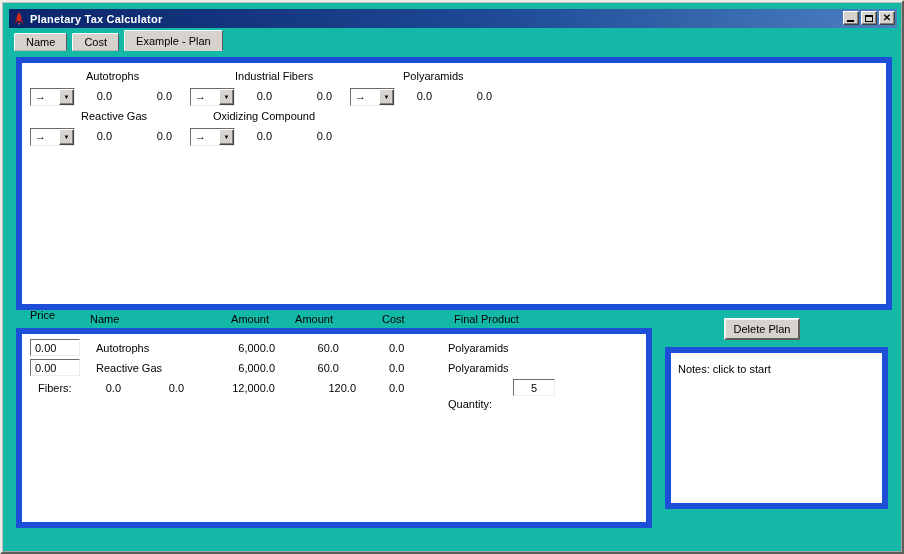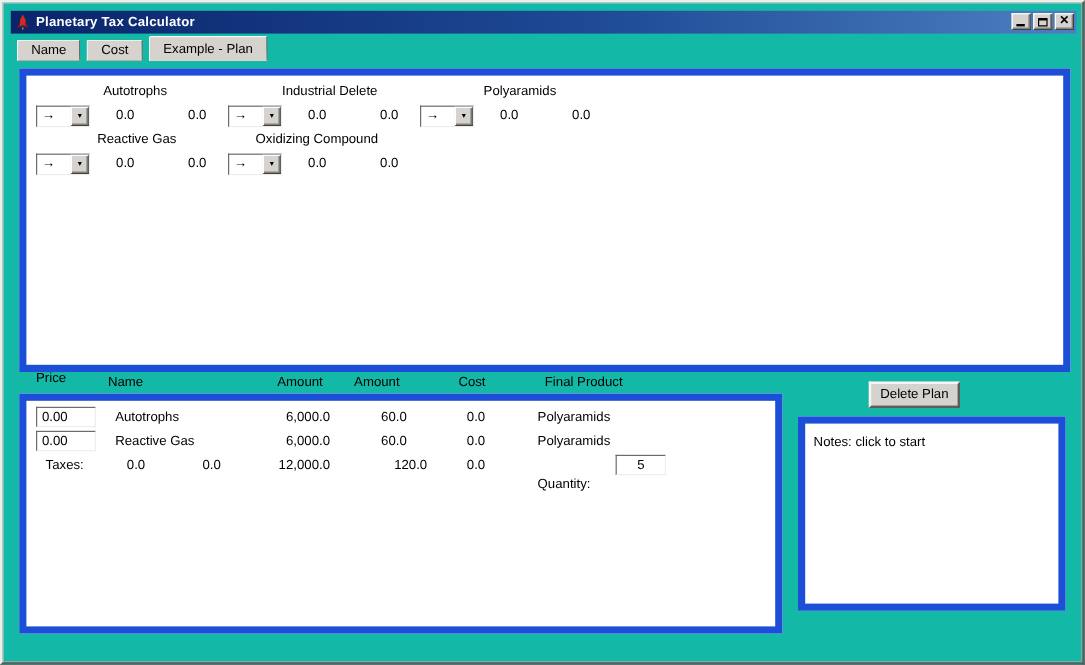--- a/index.html
+++ b/index.html
@@ -100,21 +100,21 @@
 
   <div class="tab-strip">
     <span class="tab">Name</span>
     <span class="tab">Cost</span>
     <span class="tab active">Example - Plan</span>
   </div>
 
   <div class="sunken-panel upper-panel">
 
     <span class="abs" style="left:64px;top:7px">Autotrophs</span>
-    <span class="abs" style="left:213px;top:7px">Industrial Delete</span>
+    <span class="abs" style="left:213px;top:7px">Industrial Fibers</span>
     <span class="abs" style="left:381px;top:7px">Polyaramids</span>
 
     <div class="combo" style="left:8px;top:25px">
       <span class="combo-val">→</span>
       <span class="combo-btn">
           <span class="combo-arrow">▼</span>
         </span>
     </div>
     <span class="abs num-right" style="left:50px;top:27px;width:40px">0.0</span>
     <span class="abs num-right" style="left:110px;top:27px;width:40px">0.0</span>
@@ -175,21 +175,21 @@
     <span class="abs" style="left:367px;top:8px">0.0</span>
     <span class="abs" style="left:426px;top:8px">Polyaramids</span>
 
     <input class="tb-input" style="left: 8px; top: 25px; width: 50px;" value="0.00">
     <span class="abs" style="left:74px;top:28px">Reactive Gas</span>
     <span class="abs num-right" style="left:193px;top:28px;width:60px">6,000.0</span>
     <span class="abs num-right" style="left:257px;top:28px;width:60px">60.0</span>
     <span class="abs" style="left:367px;top:28px">0.0</span>
     <span class="abs" style="left:426px;top:28px">Polyaramids</span>
 
-    <span class="abs" style="left:16px;top:48px">Taxes:</span>
+    <span class="abs" style="left:16px;top:48px">Fibers:</span>
     <span class="abs num-right" style="left:59px;top:48px;width:40px">0.0</span>
     <span class="abs num-right" style="left:122px;top:48px;width:40px">0.0</span>
     <span class="abs num-right" style="left:193px;top:48px;width:60px">12,000.0</span>
     <span class="abs num-right" style="left:274px;top:48px;width:60px">120.0</span>
     <span class="abs" style="left:367px;top:48px">0.0</span>
     <span class="abs" style="left:426px;top:64px">Quantity:</span>
     <input class="tb-input" style="left: 491px; top: 45px; width: 42px; text-align: center;" value="5">
   </div>
 
   <button class="push-btn" style="left:722px;top:316px;width:76px;height:22px">Delete Plan</button>

